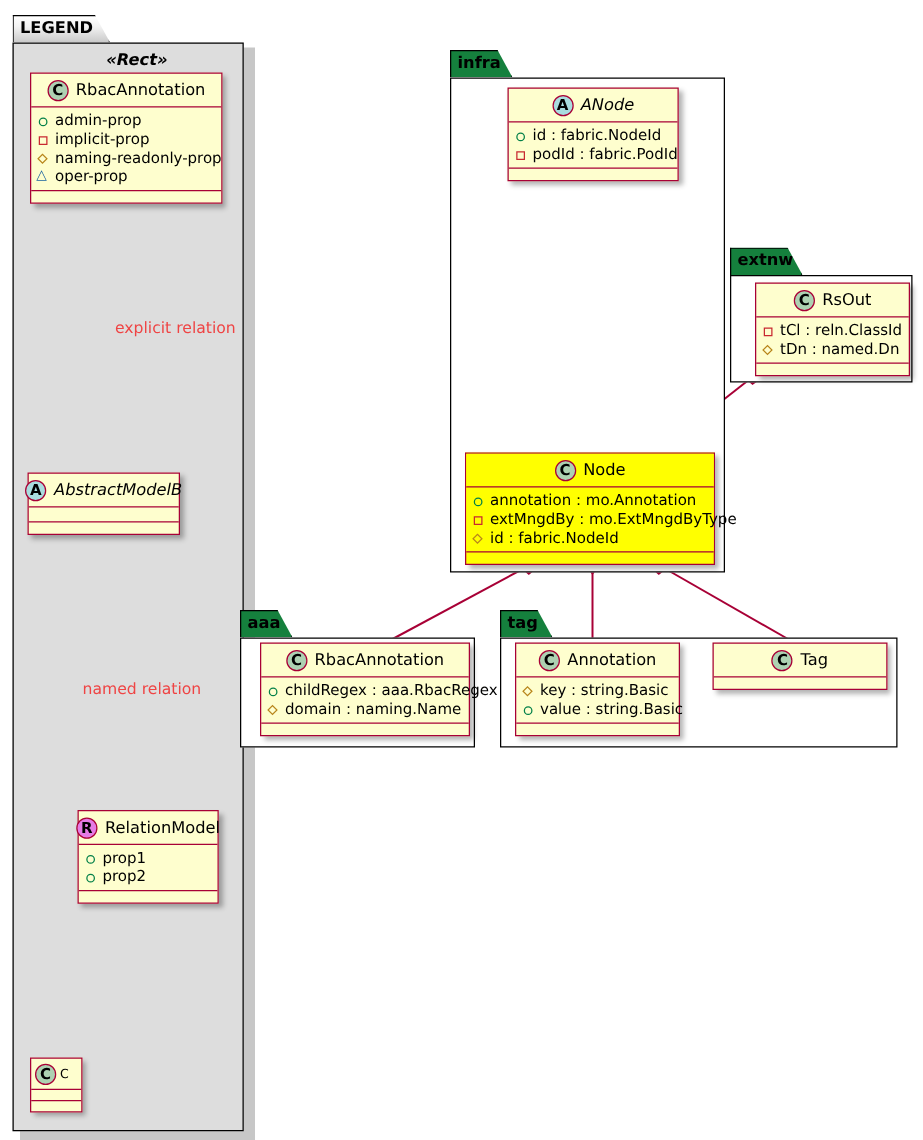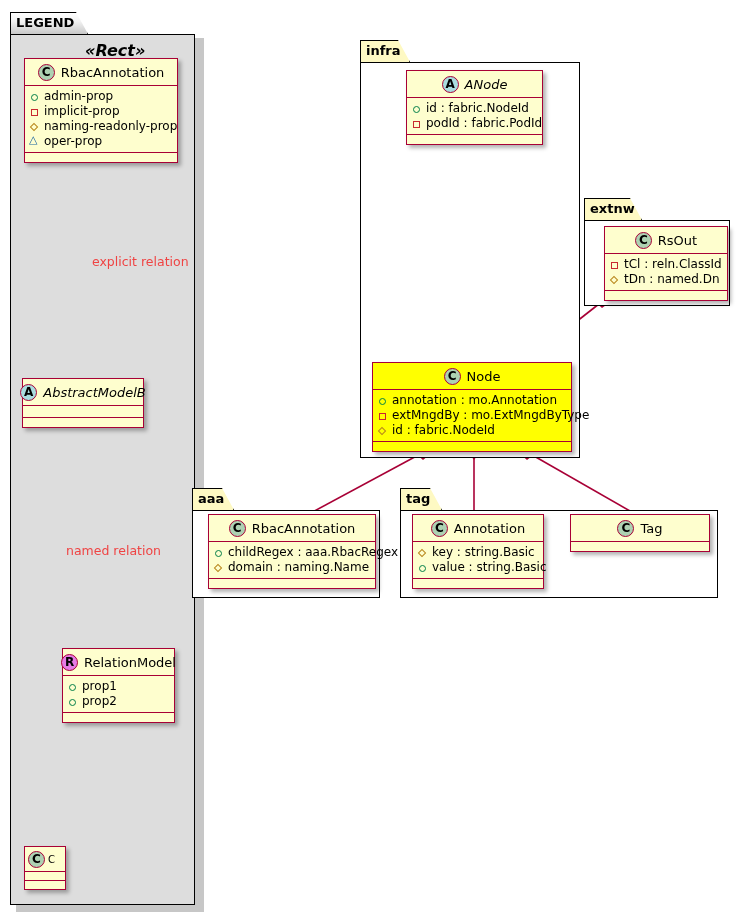--- a/index.html
+++ b/index.html
@@ -27,21 +27,21 @@
     box-sizing: border-box;
   }
   .pkg-tab {
     position: absolute;
     left: 0;
     top: 0;
     height: 22px;
     box-sizing: border-box;
     border: 1.5px solid #000000;
     border-bottom: none;
-    background: #fef9c3;
+    background: #15803d;
     font-size: 13px;
     font-weight: bold;
     color: #000000;
     line-height: 20px;
     padding: 0 14px 0 5px;
     white-space: nowrap;
     clip-path: polygon(0 0, calc(100% - 12px) 0, 100% 100%, 0 100%);
   }
   .pkg-body {
     position: absolute;
@@ -169,21 +169,21 @@
     content: "\25B3";
     position: absolute;
     left: 0px; top: -3px;
     font-size: 11px;
     color: #1963A0;
     line-height: 14px;
   }
   
   .stereo {
     position: absolute;
-    font-size: 16px;
+    font-size: 13px;
     font-style: italic;
     font-weight: bold;
     color: #000000;
     white-space: nowrap;
   }
   
   .edge-label {
     position: absolute;
     font-size: 12.5px;
     color: #ef4444;

